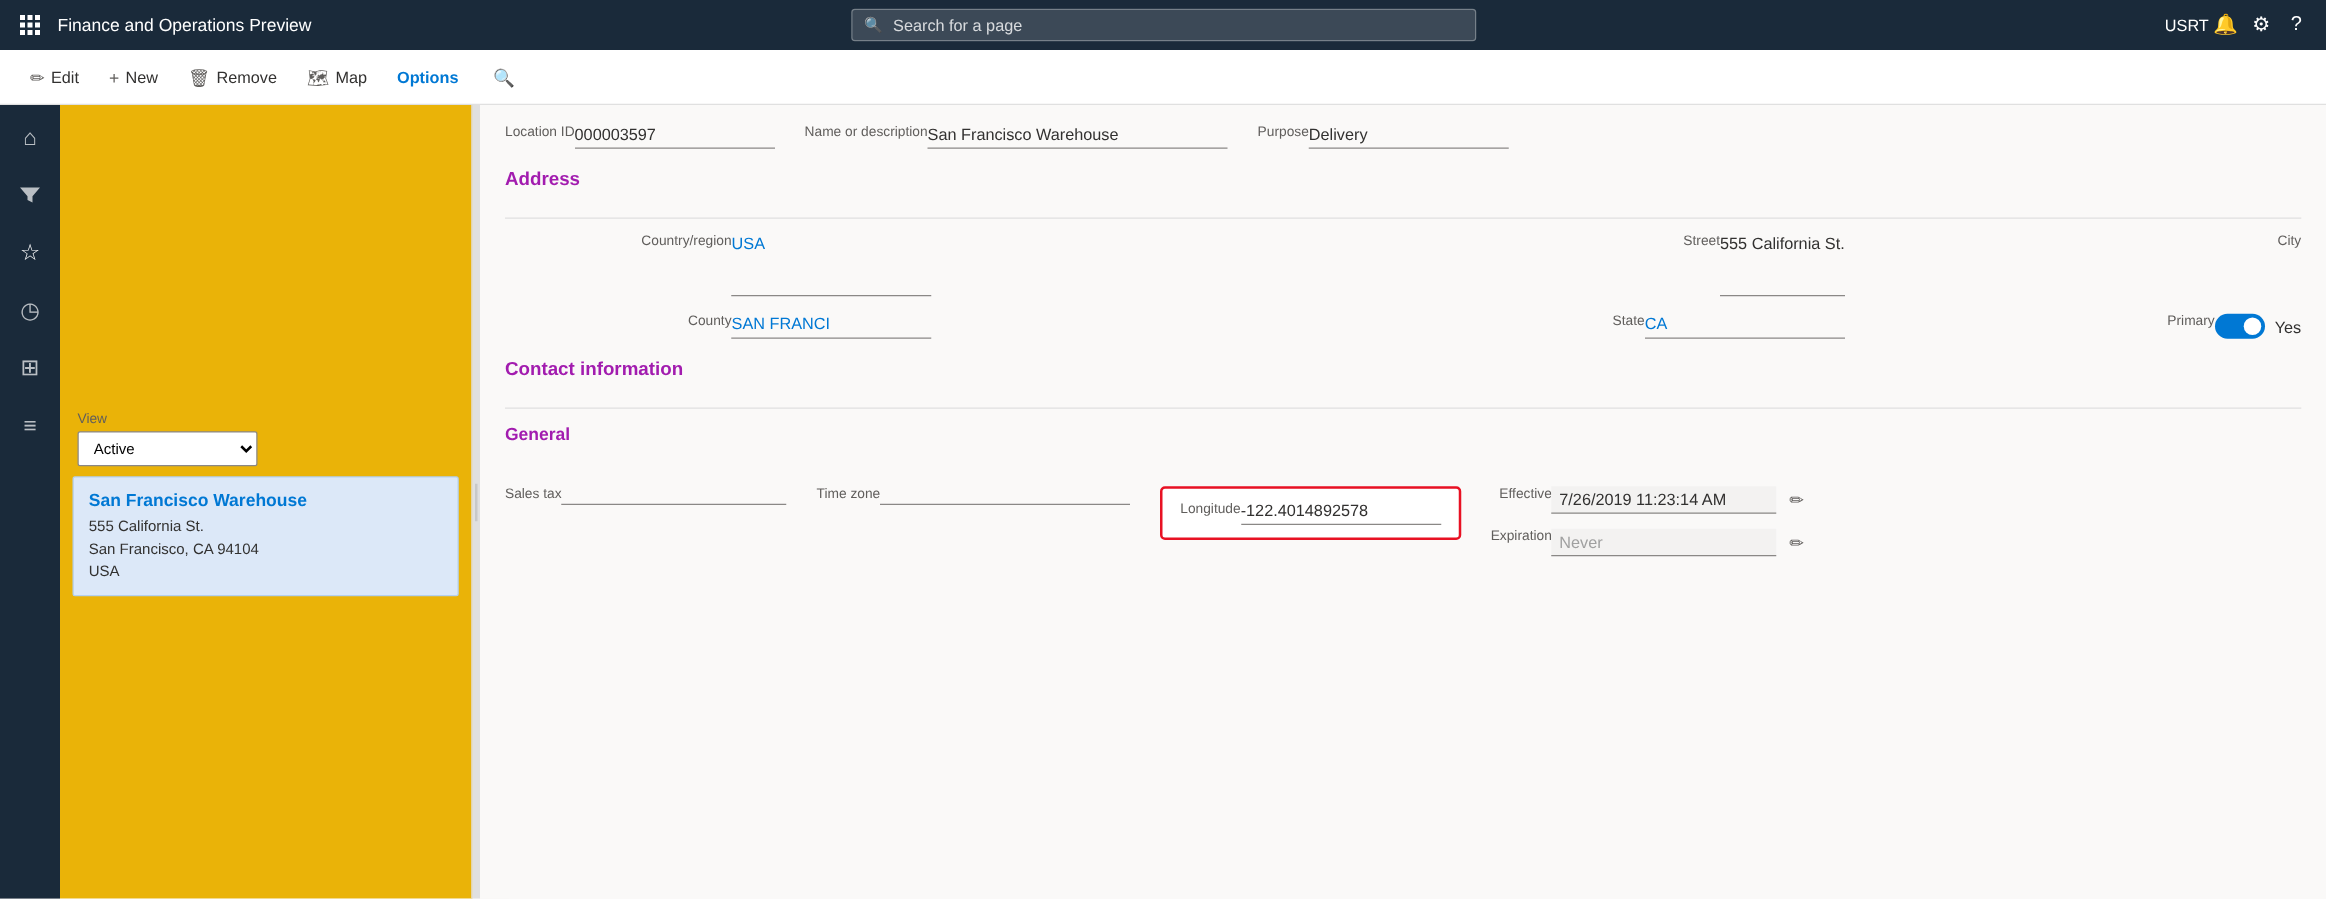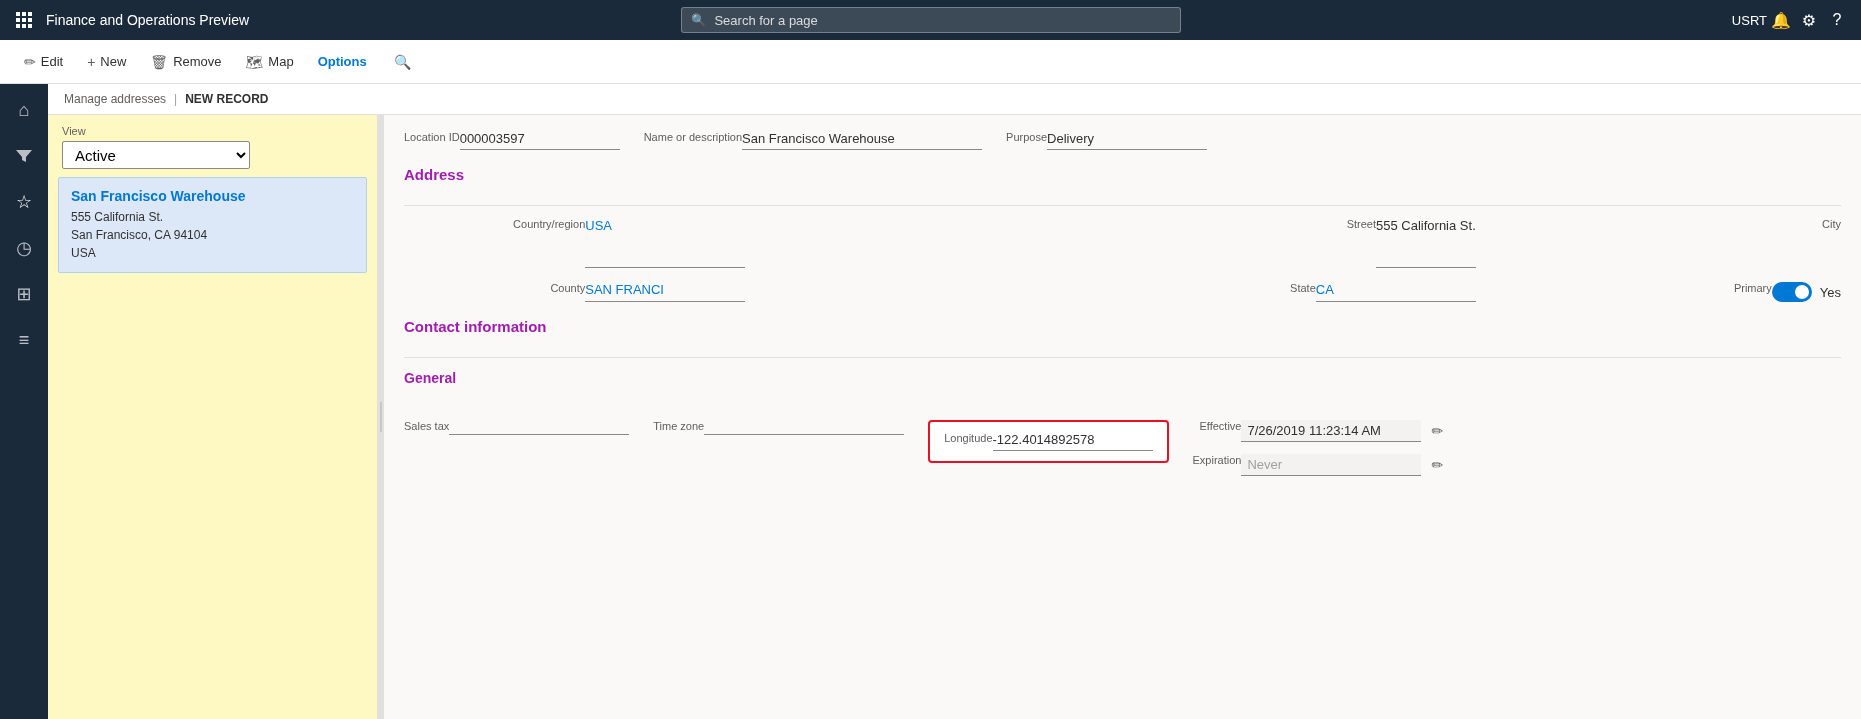--- a/index.html
+++ b/index.html
@@ -101,36 +101,37 @@
     
     .split-layout {
       display: flex;
       flex: 1;
       overflow: hidden;
     }
 
     
     .left-panel {
       width: 330px;
-      background: #fef9c3;
+      background: #eab308;
       border-right: 1px solid #e0e0e0;
       display: flex;
       flex-direction: column;
       overflow: hidden;
+      justify-content: center;
     }
     .view-section {
       padding: 10px 14px 8px;
     }
     .view-label { font-size: 11px; color: #605e5c; margin-bottom: 4px; }
     .view-select {
-      width: 188px; height: 28px;
+      width: 144px; height: 28px;
       border: 1px solid #8a8886;
       border-radius: 2px;
       background: white;
-      font-size: 15px;
+      font-size: 12px;
       padding: 0 8px;
       cursor: pointer;
     }
     .address-card {
       margin: 0 10px 8px;
       background: #dce8f8;
       border: 1px solid #b3d0f0;
       border-radius: 2px;
       padding: 10px 12px;
       cursor: pointer;
@@ -332,25 +333,20 @@
       </svg>
     </div>
     <div class="nav-icon active">☆</div>
     <div class="nav-icon">◷</div>
     <div class="nav-icon">⊞</div>
     <div class="nav-icon">≡</div>
   </div>
 
   <div class="content-area">
 
-    <div class="breadcrumb-bar">
-      <span>Manage addresses</span>
-      <span class="sep">|</span>
-      <span class="new-record">NEW RECORD</span>
-    </div>
 
     <div class="split-layout">
 
       <div class="left-panel">
         <div class="view-section">
           <div class="view-label">View</div>
           <select class="view-select">
             <option>Active</option>
           </select>
         </div>

